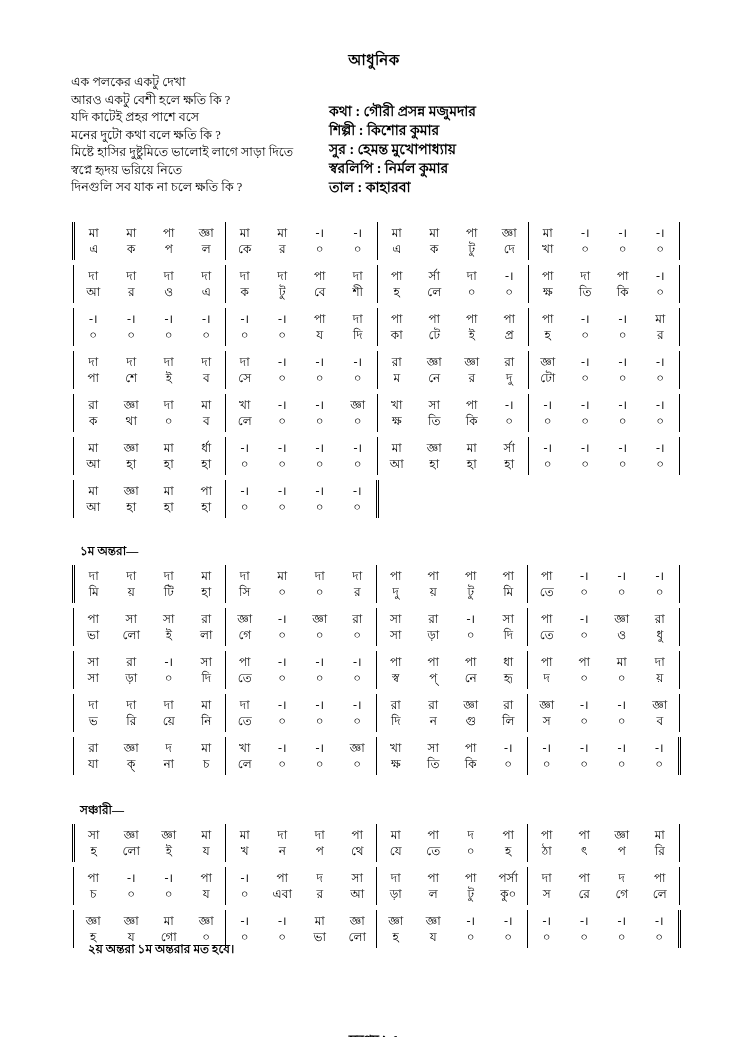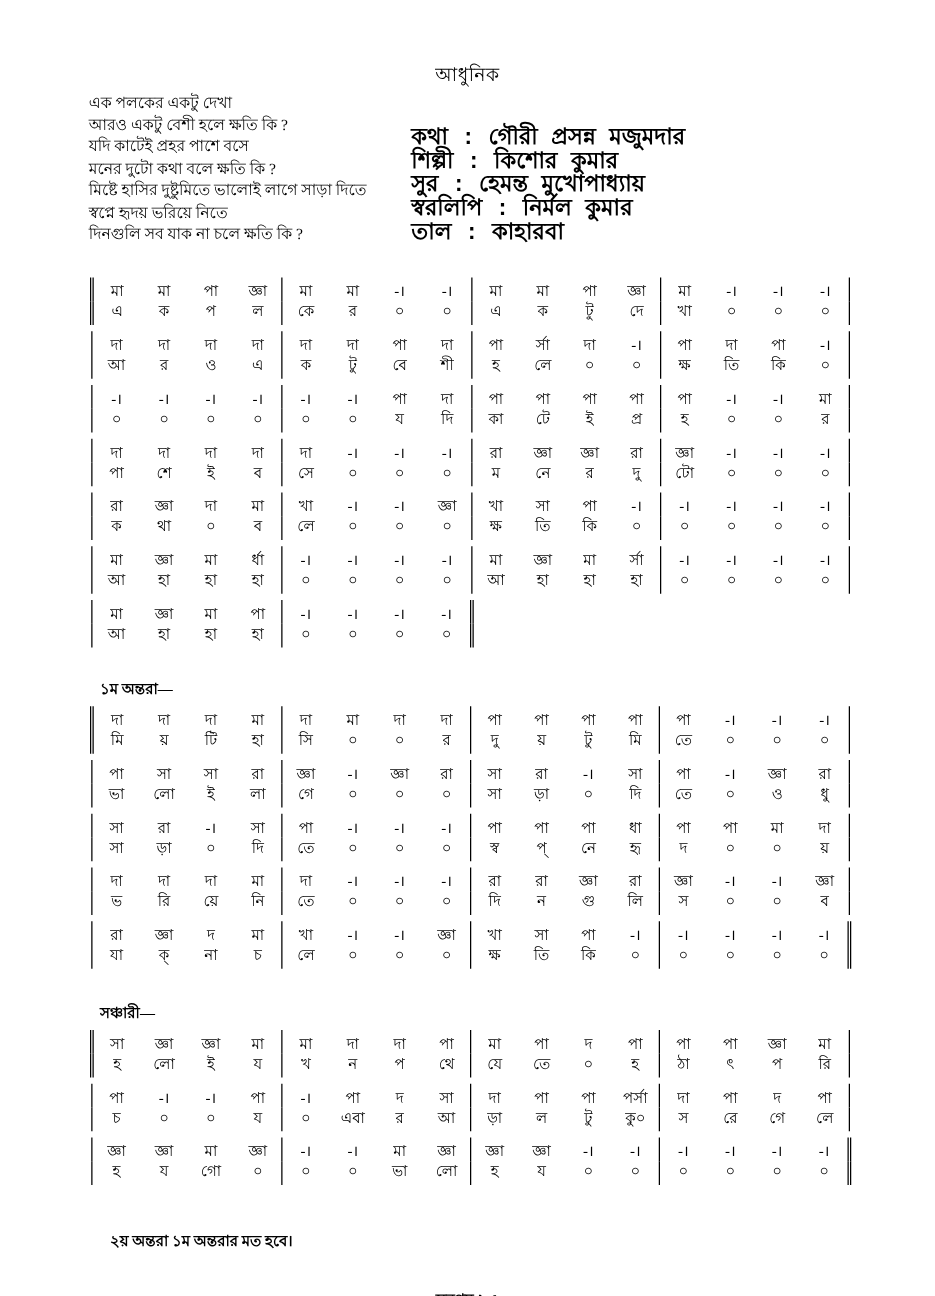--- a/index.html
+++ b/index.html
@@ -24,21 +24,21 @@
   }
 
   
   .genre-title {
     position: absolute;
     top: 48px;
     left: 0;
     width: 748px;
     text-align: center;
     font-size: 15px;
-    font-weight: normal;
+    font-weight: bold;
     letter-spacing: 0.5px;
   }
 
   .header-cols {
     position: absolute;
     top: 74px;
     left: 55px;
     width: 680px;
     display: flex;
     align-items: flex-end;
@@ -48,24 +48,23 @@
     font-size: 12.5px;
     line-height: 17.5px;
   }
   .lyric-col-1 { width: 258px; }
   .lyric-col-2 { width: 230px; }
   .lyric-line {
     white-space: nowrap;
   }
   .meta-col {
     width: 192px;
-    font-size: 18px;
+    font-size: 14px;
     line-height: 19px;
     font-weight: bold;
-    font-family: Liberation Mono, monospace;
   }
   .meta-line { white-space: nowrap; }
 
   
   .section {
     position: absolute;
     left: 72px;
   }
   .section-label {
     font-size: 12px;
@@ -99,21 +98,20 @@
 
   
   tr.gap td { height: 5px; font-size: 0; line-height: 0; border-left-color:#000; }
 
   
   .footnote {
     position: absolute;
     left: 88px;
     font-size: 12px;
     font-weight: bold;
-    margin-top: 44px;
   }
   .page-footer {
     position: absolute;
     left: 0;
     width: 748px;
     text-align: center;
     font-size: 12.5px;
     font-weight: bold;
   }
 </style>

